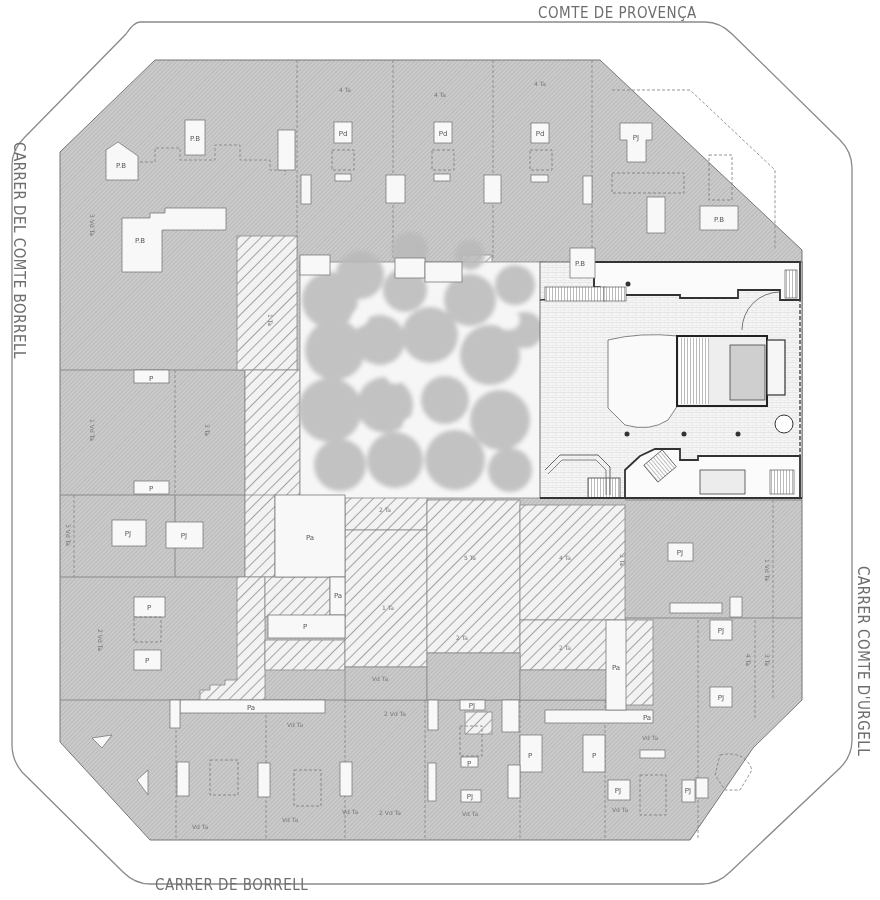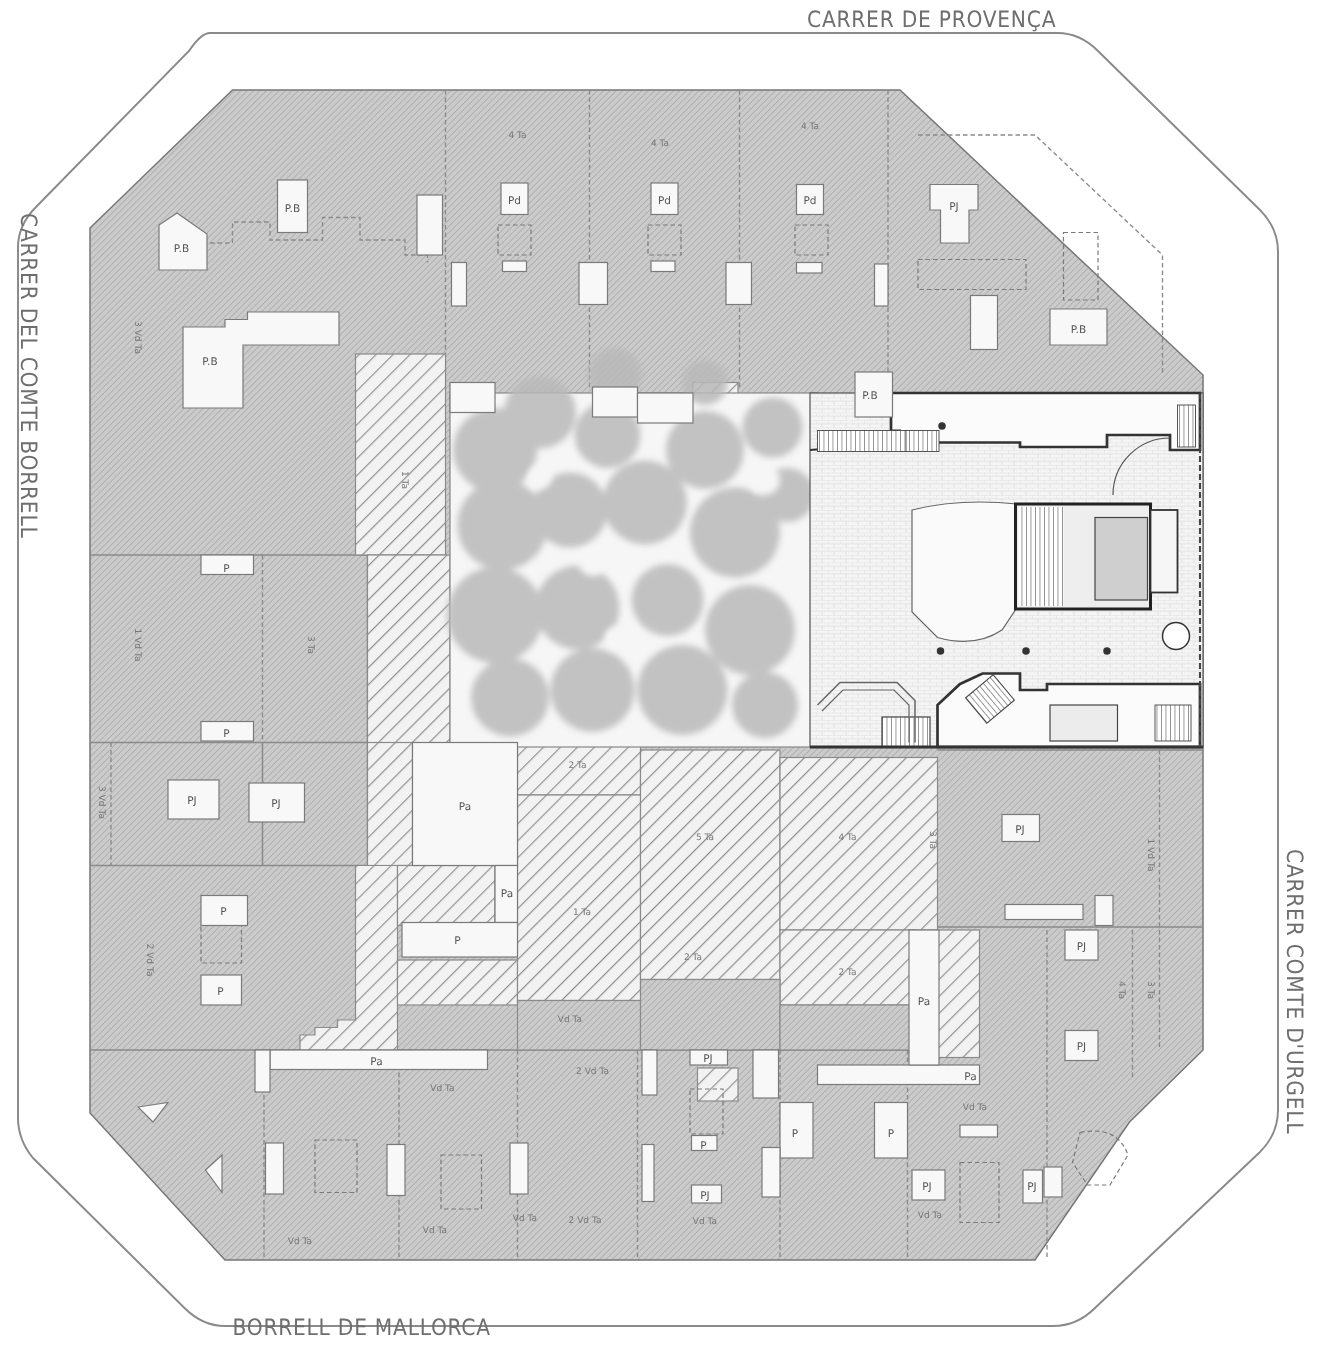--- a/index.html
+++ b/index.html
@@ -296,16 +296,16 @@
     <text x="390" y="815">2 Vd Ta</text>
     <text x="470" y="816">Vd Ta</text>
     <text x="620" y="812">Vd Ta</text>
     <text x="765" y="570" transform="rotate(90 765 570)">1 Vd Ta</text>
     <text x="765" y="660" transform="rotate(90 765 660)">3 Ta</text>
     <text x="746" y="660" transform="rotate(90 746 660)">4 Ta</text>
     <text x="620" y="560" transform="rotate(90 620 560)">3 Ta</text>
   </g>
 </svg>
 
-<div class="street-label" style="left:538px;top:4px;">CARRER DE PROVENÇA</div>
+<div class="street-label" style="left:538px;top:4px;">COMTE DE PROVENÇA</div>
 <div class="street-label vert-left" style="left:28px;top:142px;">CARRER DEL COMTE BORRELL</div>
 <div class="street-label vert-right" style="left:872px;top:566px;">CARRER COMTE D'URGELL</div>
-<div class="street-label" style="left:155px;top:876px;">BORRELL DE MALLORCA</div>
+<div class="street-label" style="left:155px;top:876px;">CARRER DE BORRELL</div>
 
 </body></html>

